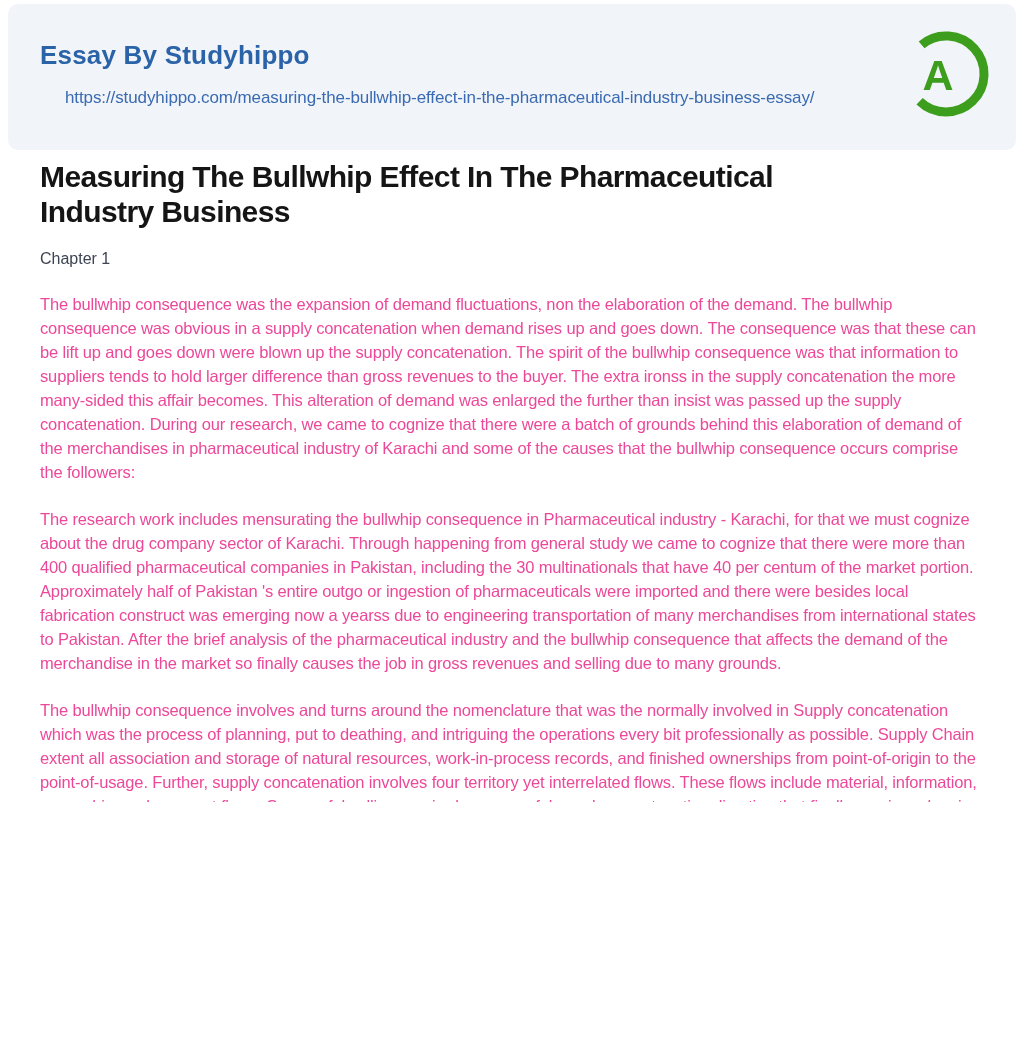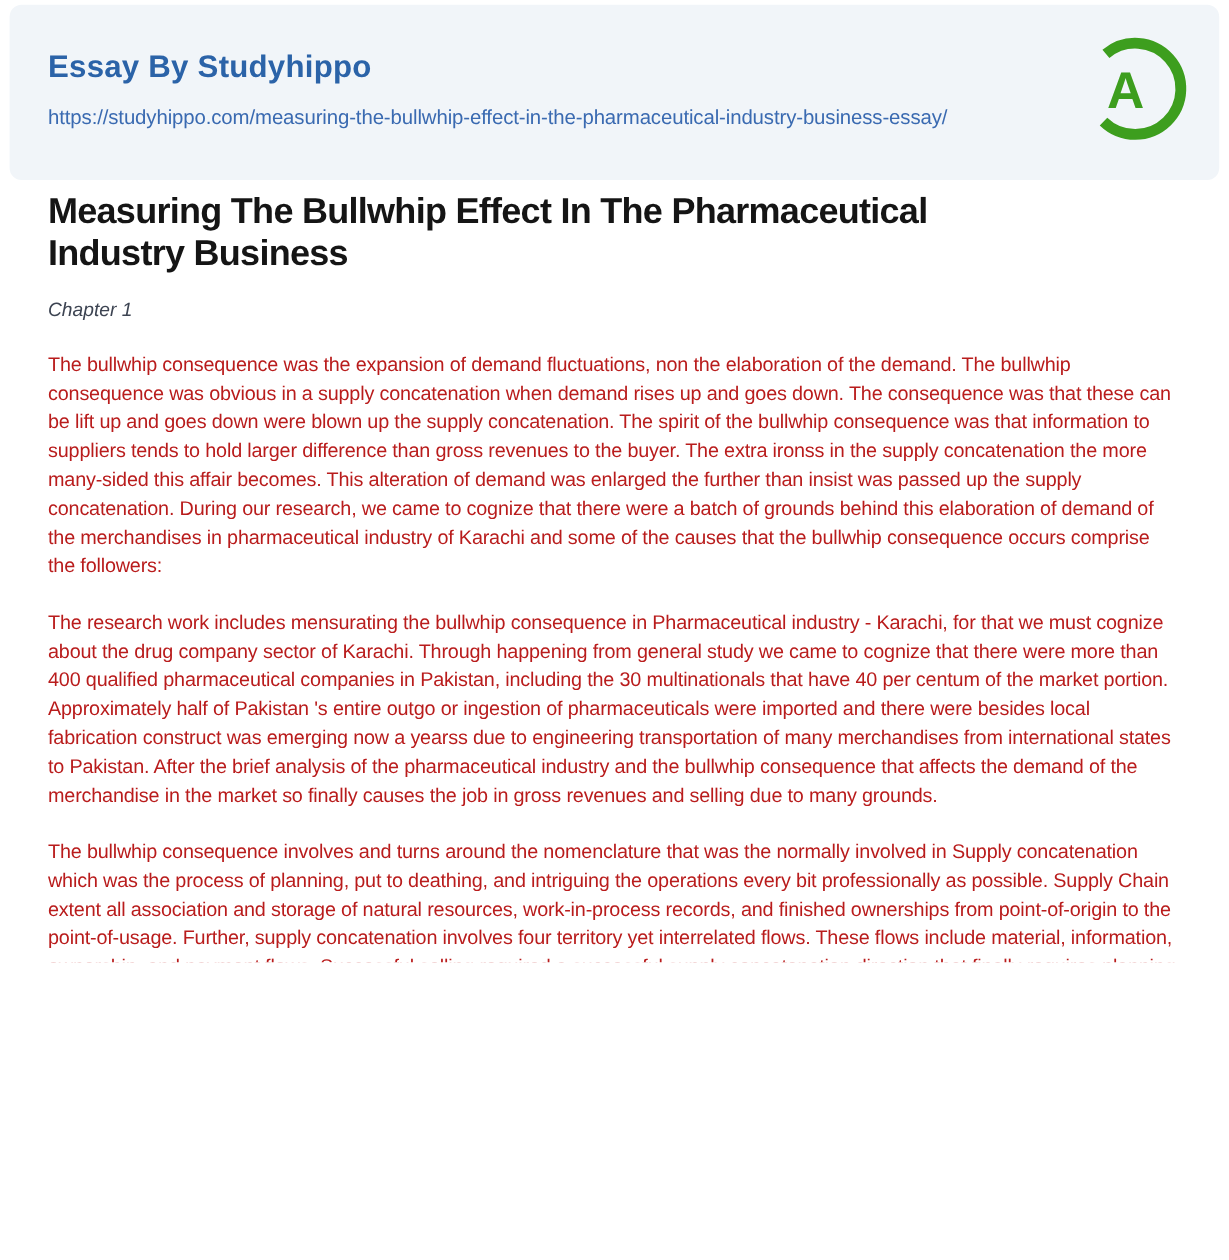--- a/index.html
+++ b/index.html
@@ -37,20 +37,21 @@
     margin-top: 14px;
     color: #3a6ab1;
     font-size: 17px;
     line-height: 28px;
     max-width: 750px;
     overflow-wrap: break-word;
     letter-spacing: -0.1px;
     cursor: pointer;
     text-decoration: none;
     display: block;
+    margin-left: 25px;
   }
   .logo-wrap {
     width: 88px;
     height: 88px;
     margin-top: -10px;
     flex: 0 0 auto;
   }
 
   
   .article {
@@ -62,25 +63,24 @@
     line-height: 35px;
     font-weight: 800;
     letter-spacing: -0.6px;
     max-width: 780px;
   }
   .chapter-label {
     margin-top: 20px;
     color: #3d4452;
     font-size: 16px;
     line-height: 20px;
-    font-style: italic;
   }
   .body-copy p {
     margin-top: 23px;
-    color: #b91c1c;
+    color: #ec4899;
     font-size: 16.5px;
     line-height: 24px;
     letter-spacing: -0.15px;
     max-width: 946px;
   }
 </style>
 </head>
 <body>
 
 <div class="page">

